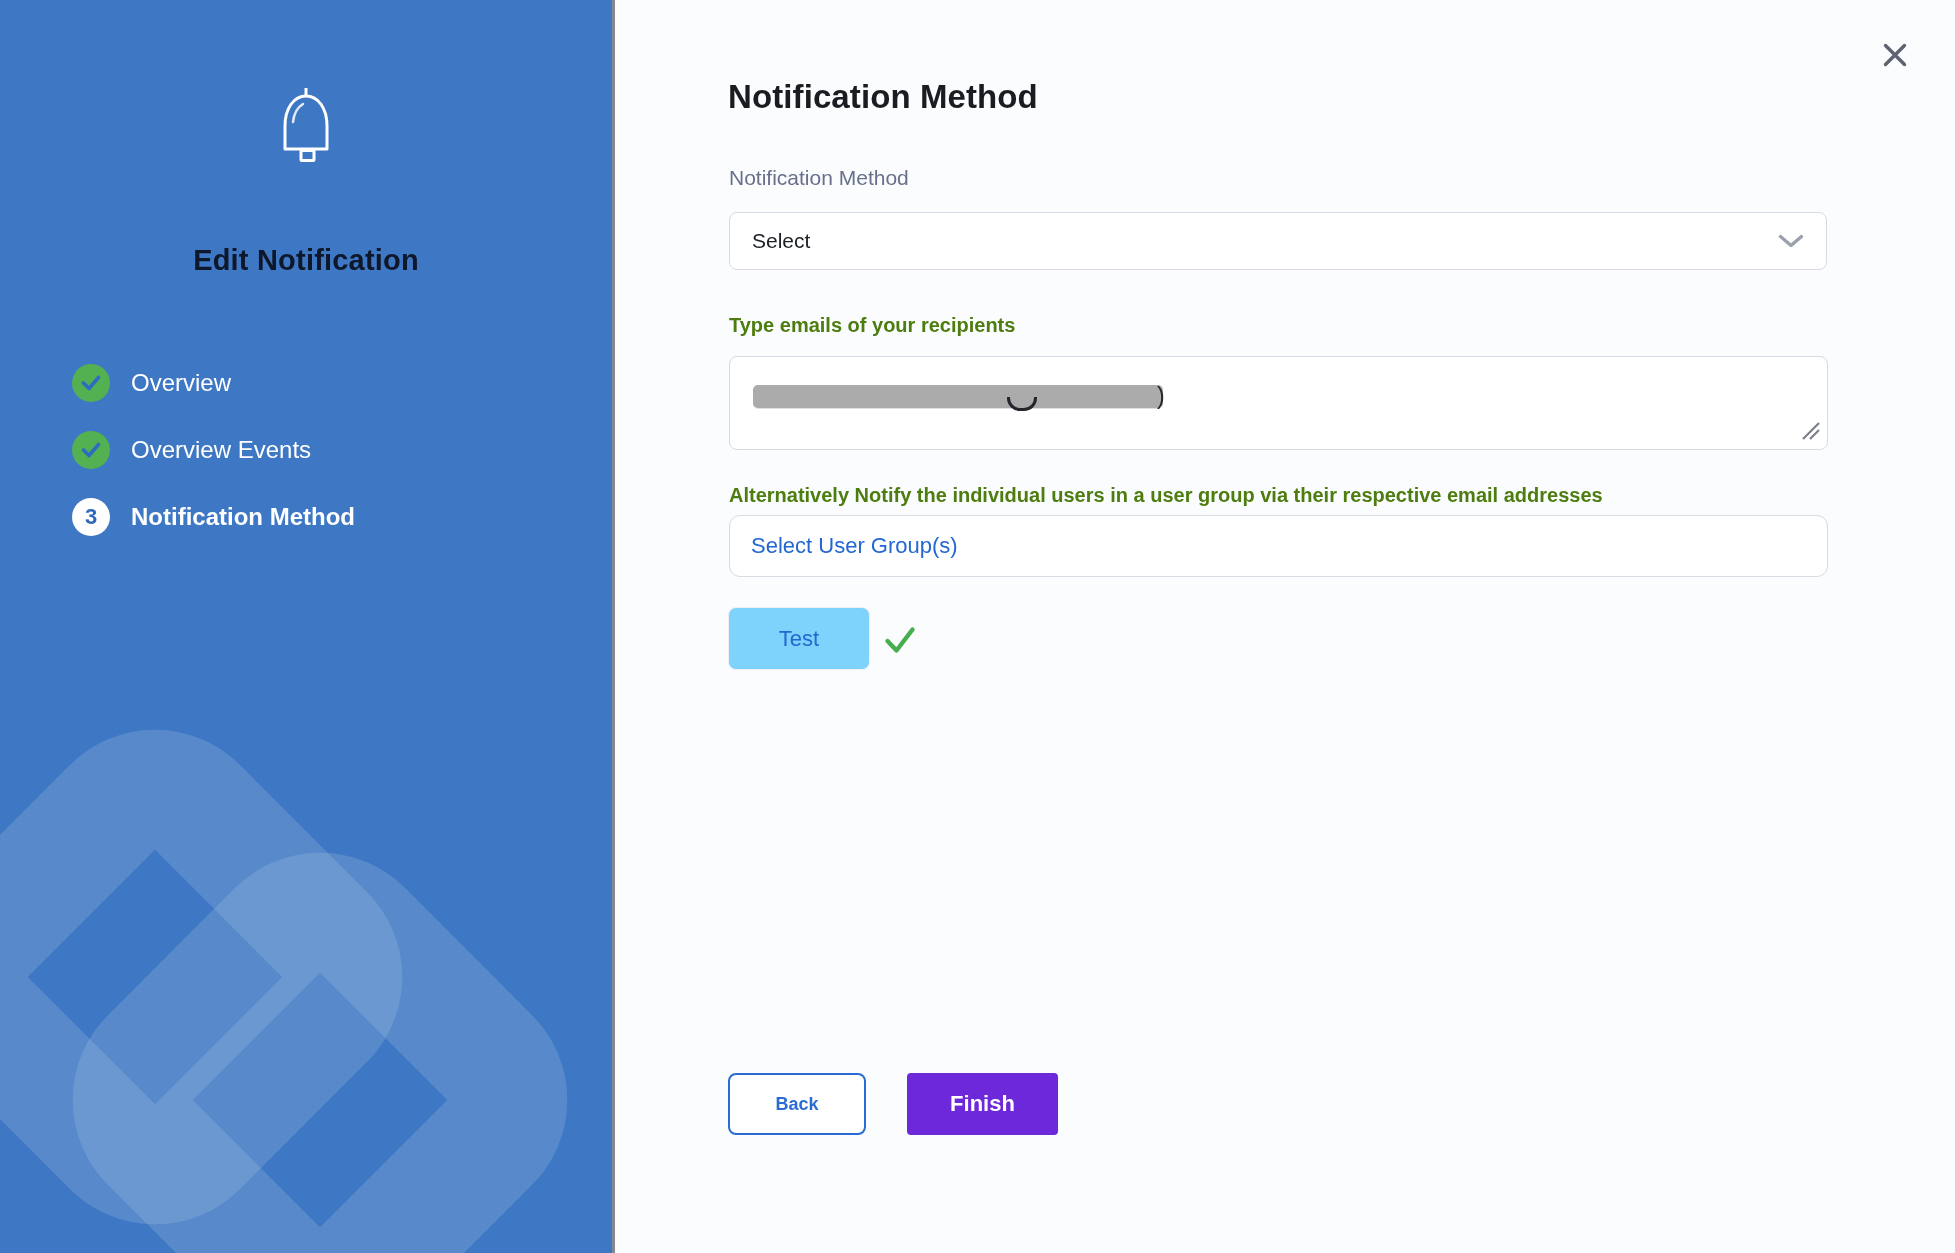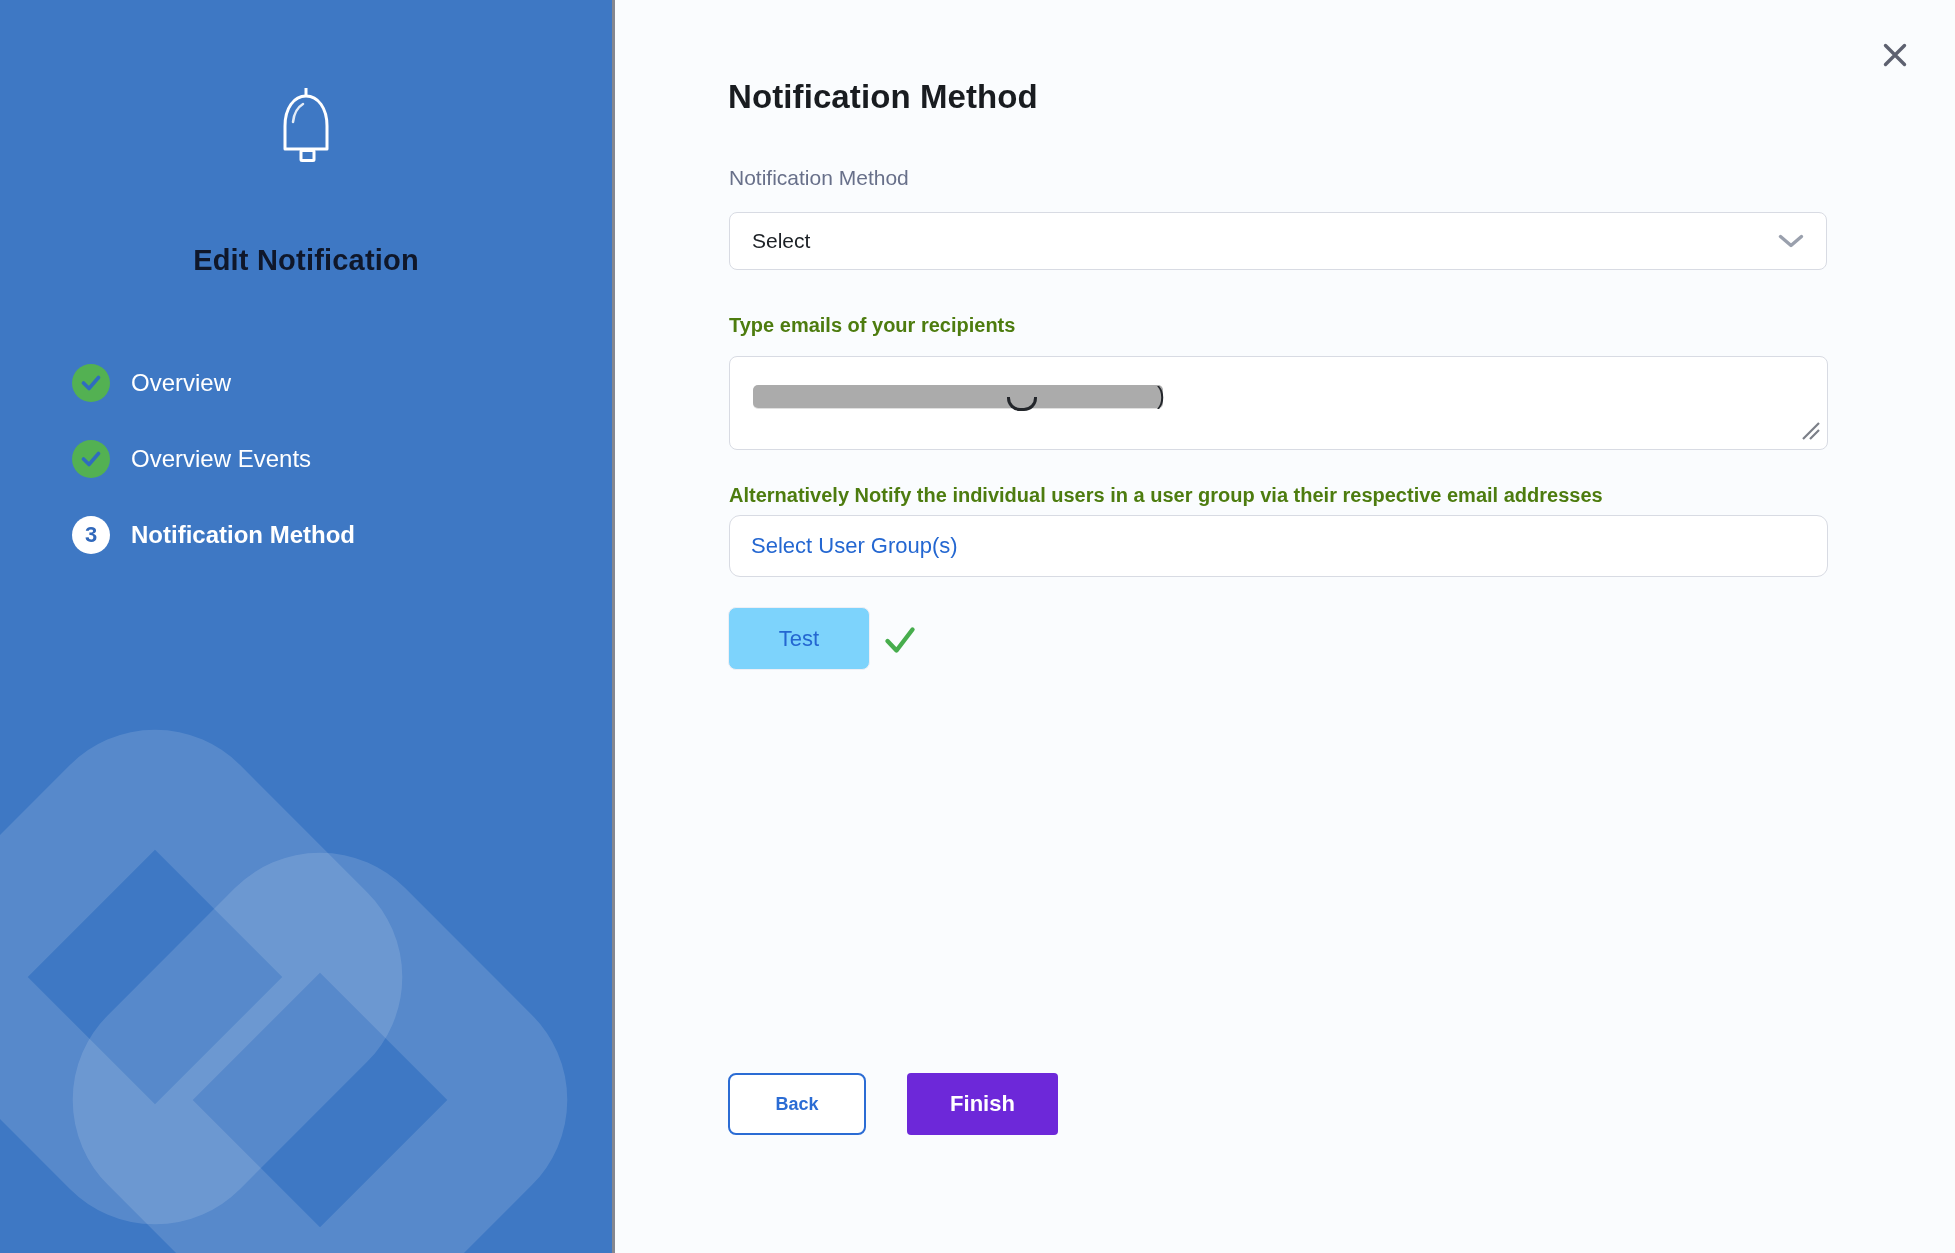--- a/index.html
+++ b/index.html
@@ -21,21 +21,21 @@
     position:absolute;border:120px solid rgba(255,255,255,0.13);
     border-radius:120px;transform:rotate(45deg);
   }
   .wm1{width:180px;height:180px;left:-55px;top:767px;}
   .wm2{width:180px;height:180px;left:110px;top:890px;}
   .bell-wrap{position:absolute;left:0;right:0;top:86px;display:flex;justify-content:center;}
   .sidebar-title{
     position:absolute;left:0;right:0;top:220px;text-align:center;
     color:#0f172a;font-size:29px;font-weight:700;letter-spacing:.2px;margin-top:24px;
   }
-  .steps{position:absolute;left:72px;top:364px;display:flex;flex-direction:column;gap:38px;}
+  .steps{position:absolute;left:72px;top:364px;display:flex;flex-direction:column;gap:29px;}
   .step{display:flex;align-items:center;gap:21px;cursor:default;}
   .step-circle{
     width:38px;height:38px;border-radius:50%;flex:0 0 auto;
     display:flex;align-items:center;justify-content:center;
   }
   .step-circle.complete{background:#53b152;}
   .step-circle.number{background:#ffffff;color:#3068bb;font-weight:700;font-size:22px;}
   .step-label{color:#ffffff;font-size:24px;}
   .step.active .step-label{font-weight:700;}
   

